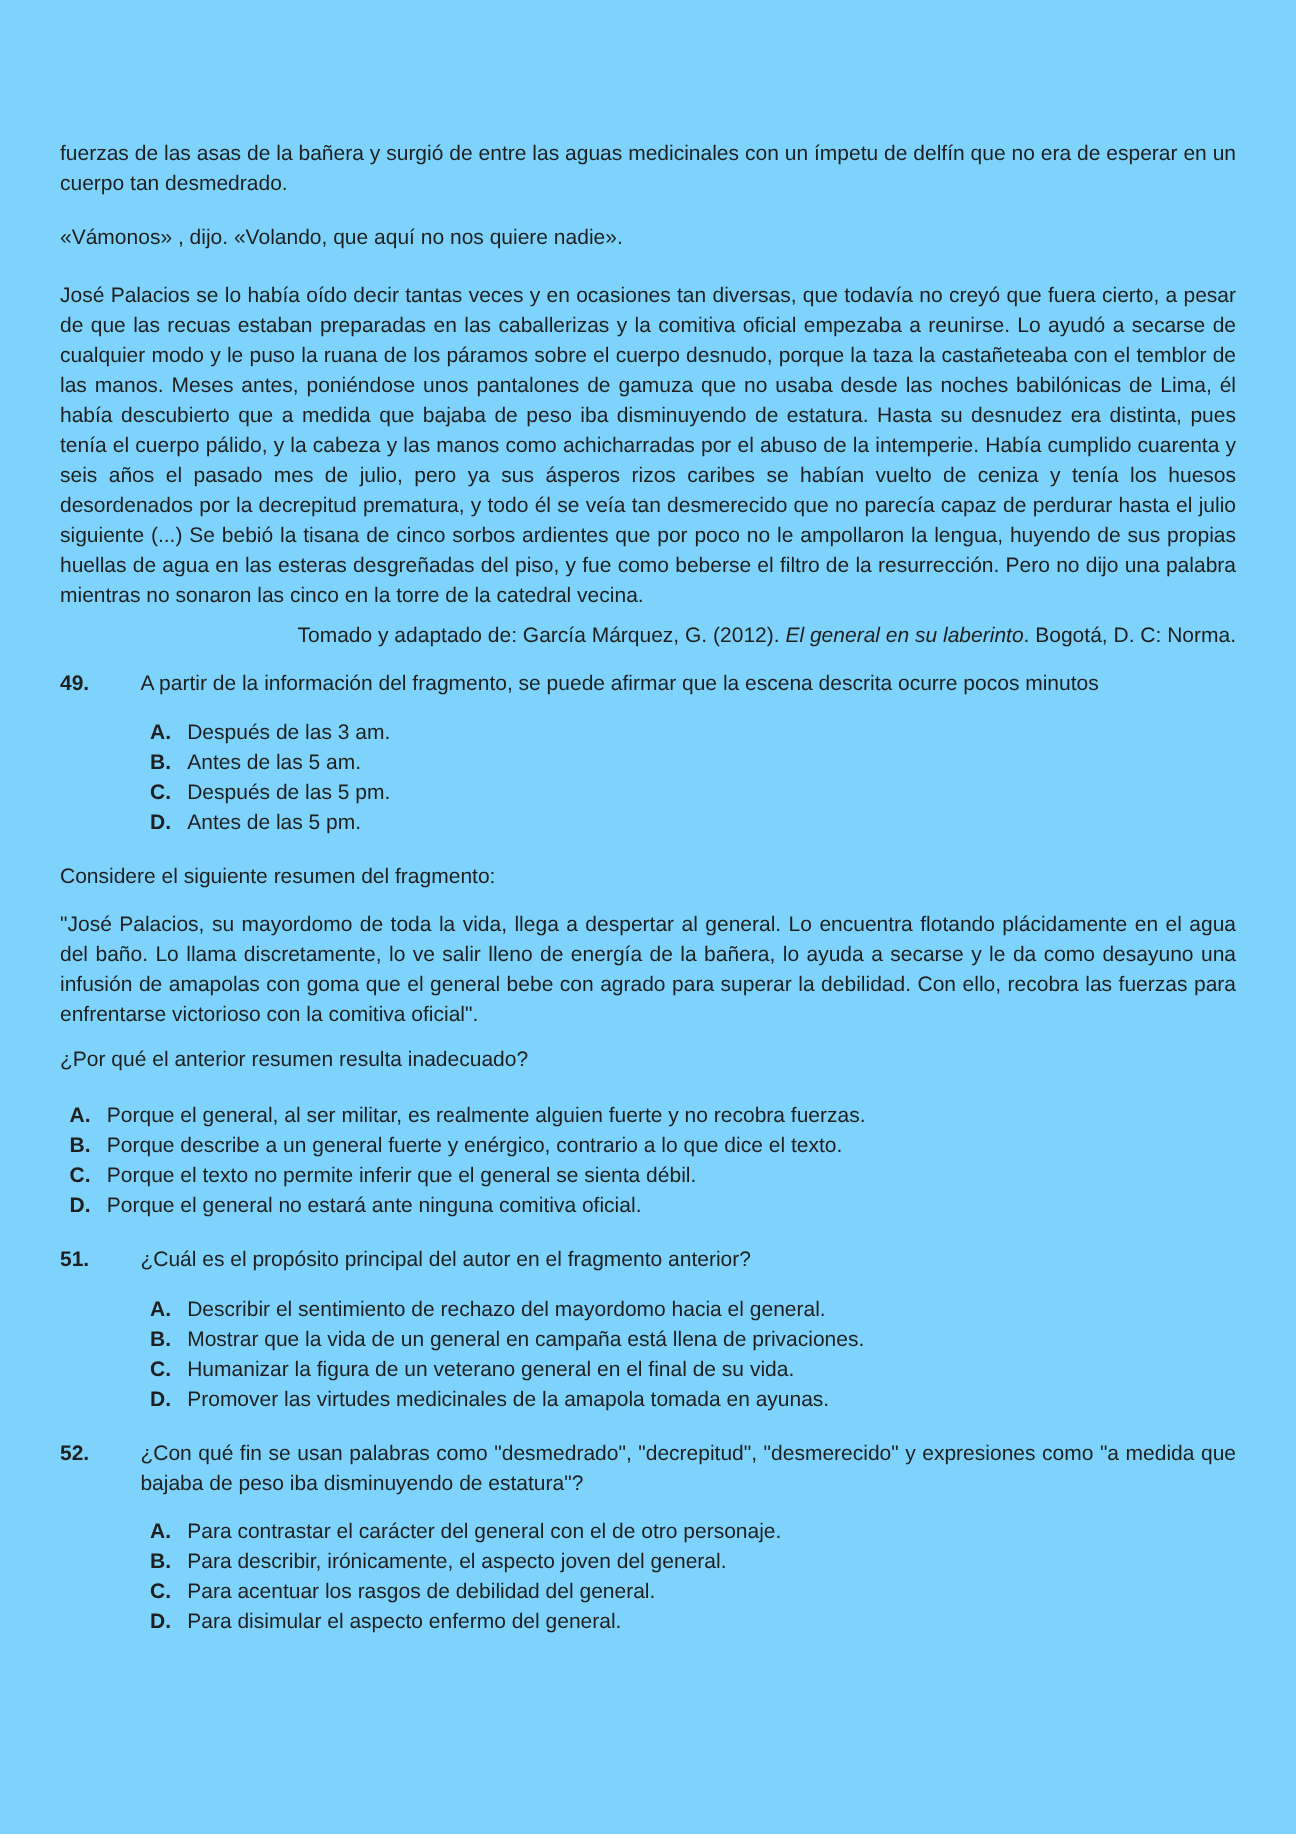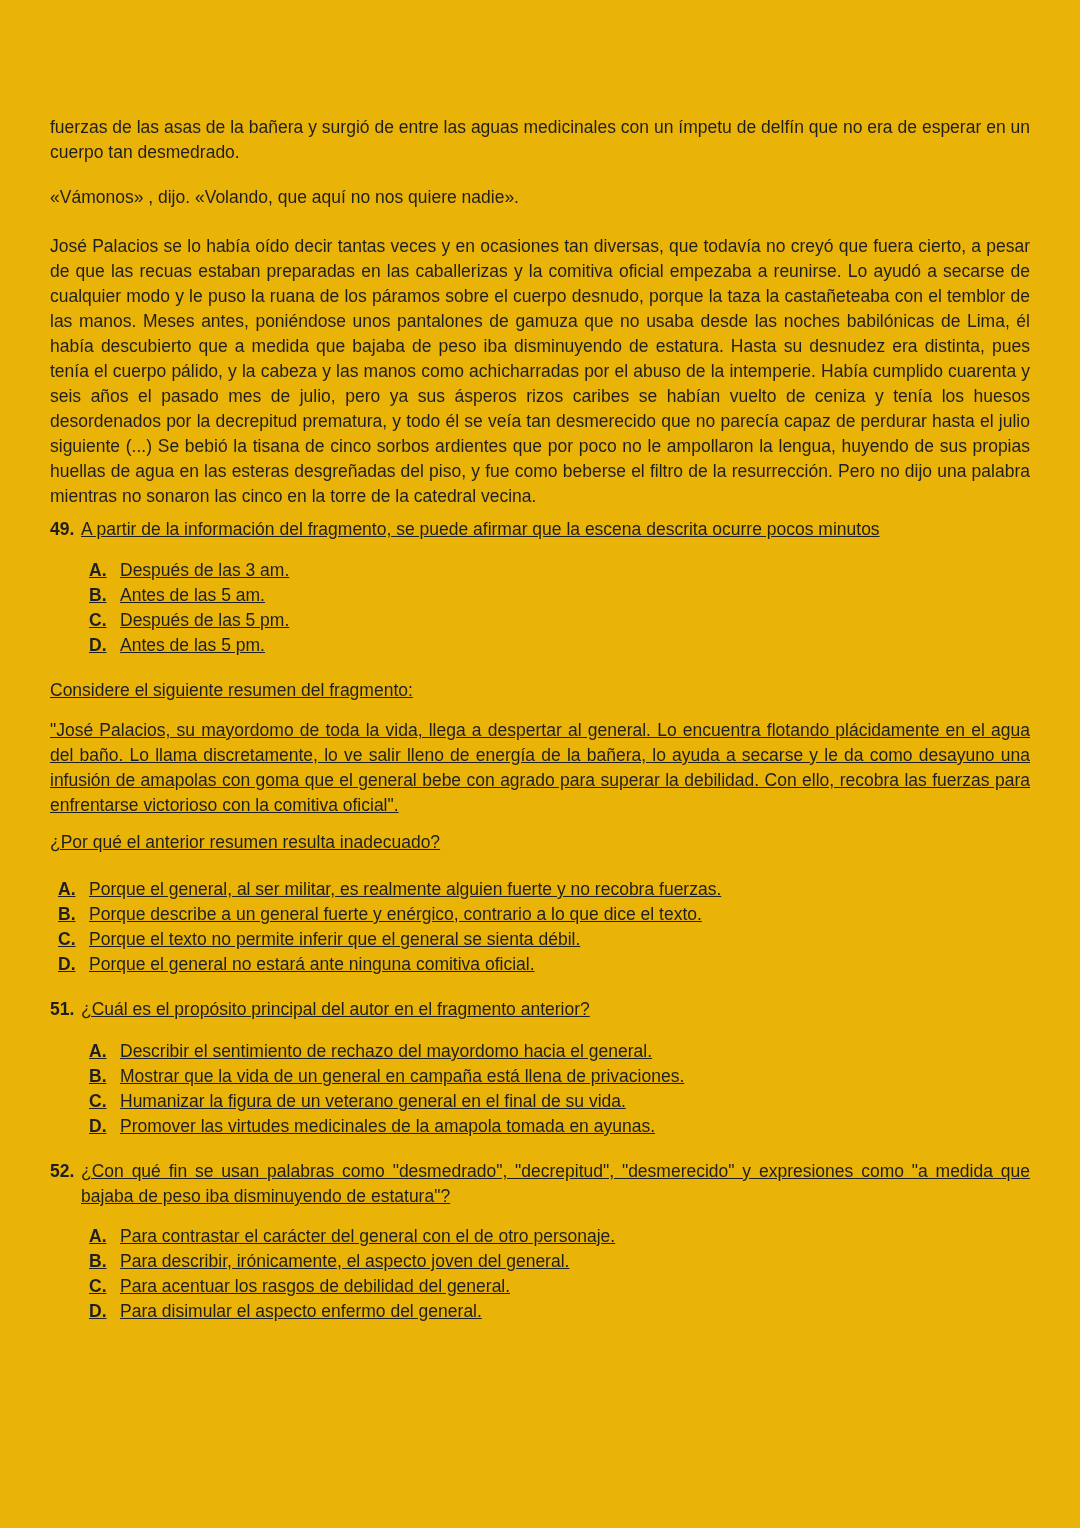--- a/index.html
+++ b/index.html
@@ -10,36 +10,36 @@
     font-family: "Liberation Sans", "DejaVu Sans", sans-serif;
     font-size: 17.5px;
     line-height: 25px;
     color: #1f1f1f;
     overflow: hidden;
   }
   .page {
     width: 1080px;
     height: 1528px;
     padding: 115px 50px 0 50px;
-    background: #eab308;
+    background: #7dd3fc;
   }
   .para { text-align: justify; margin-bottom: 20px; }
   .para.single { text-align: left; }
   .para.p2 { margin-bottom: 24px; }
   .para.p3 { margin-bottom: 8px; }
   .attribution { text-align: right; margin-bottom: 15px; }
   .attribution .title { font-style: italic; }
 
-  .question { display: flex; margin-bottom: 20px; }
+  .question { display: flex; margin-bottom: 20px; gap: 36px; }
   .qnum {
     width: 31px;
     flex-shrink: 0;
     font-weight: bold;
   }
-  .qbody { flex: 1; text-decoration: underline; }
+  .qbody { flex: 1; }
   .qtext { text-align: justify; }
   .quote { text-align: justify; margin-top: 15px; }
   .subquestion { margin-top: 12px; }
 
   .options { margin-top: 16px; margin-left: 8px; }
   .options.gap22 { margin-top: 22px; }
   .options.gap17 { margin-top: 17px; }
   .options.gap15 { margin-top: 15px; }
   .option { display: flex; }
   .olet { width: 31px; flex-shrink: 0; font-weight: bold; }
@@ -49,20 +49,21 @@
 <body>
 
 <div class="page">
 
   <p class="para">fuerzas de las asas de la bañera y surgió de entre las aguas medicinales con un ímpetu de delfín que no era de esperar en un cuerpo tan desmedrado.</p>
 
   <p class="para single p2">«Vámonos» , dijo. «Volando, que aquí no nos quiere nadie».</p>
 
   <p class="para p3">José Palacios se lo había oído decir tantas veces y en ocasiones tan diversas, que todavía no creyó que fuera cierto, a pesar de que las recuas estaban preparadas en las caballerizas y la comitiva oficial empezaba a reunirse. Lo ayudó a secarse de cualquier modo y le puso la ruana de los páramos sobre el cuerpo desnudo, porque la taza la castañeteaba con el temblor de las manos. Meses antes, poniéndose unos pantalones de gamuza que no usaba desde las noches babilónicas de Lima, él había descubierto que a medida que bajaba de peso iba disminuyendo de estatura. Hasta su desnudez era distinta, pues tenía el cuerpo pálido, y la cabeza y las manos como achicharradas por el abuso de la intemperie. Había cumplido cuarenta y seis años el pasado mes de julio, pero ya sus ásperos rizos caribes se habían vuelto de ceniza y tenía los huesos desordenados por la decrepitud prematura, y todo él se veía tan desmerecido que no parecía capaz de perdurar hasta el julio siguiente (...) Se bebió la tisana de cinco sorbos ardientes que por poco no le ampollaron la lengua, huyendo de sus propias huellas de agua en las esteras desgreñadas del piso, y fue como beberse el filtro de la resurrección. Pero no dijo una palabra mientras no sonaron las cinco en la torre de la catedral vecina.</p>
 
+  <p class="attribution"><span>Tomado y adaptado de: García Márquez, G. (2012). </span><span class="title">El general en su laberinto</span><span>. Bogotá, D. C: Norma.</span></p>
 
   <div class="question">
     <span class="qnum">49.</span>
     <div class="qbody">
       <div class="qtext">A partir de la información del fragmento, se puede afirmar que la escena descrita ocurre pocos minutos</div>
       <div class="options">
         <div class="option">
           <span class="olet">A.</span>
           <span class="otext">Después de las 3 am.</span>
         </div>

